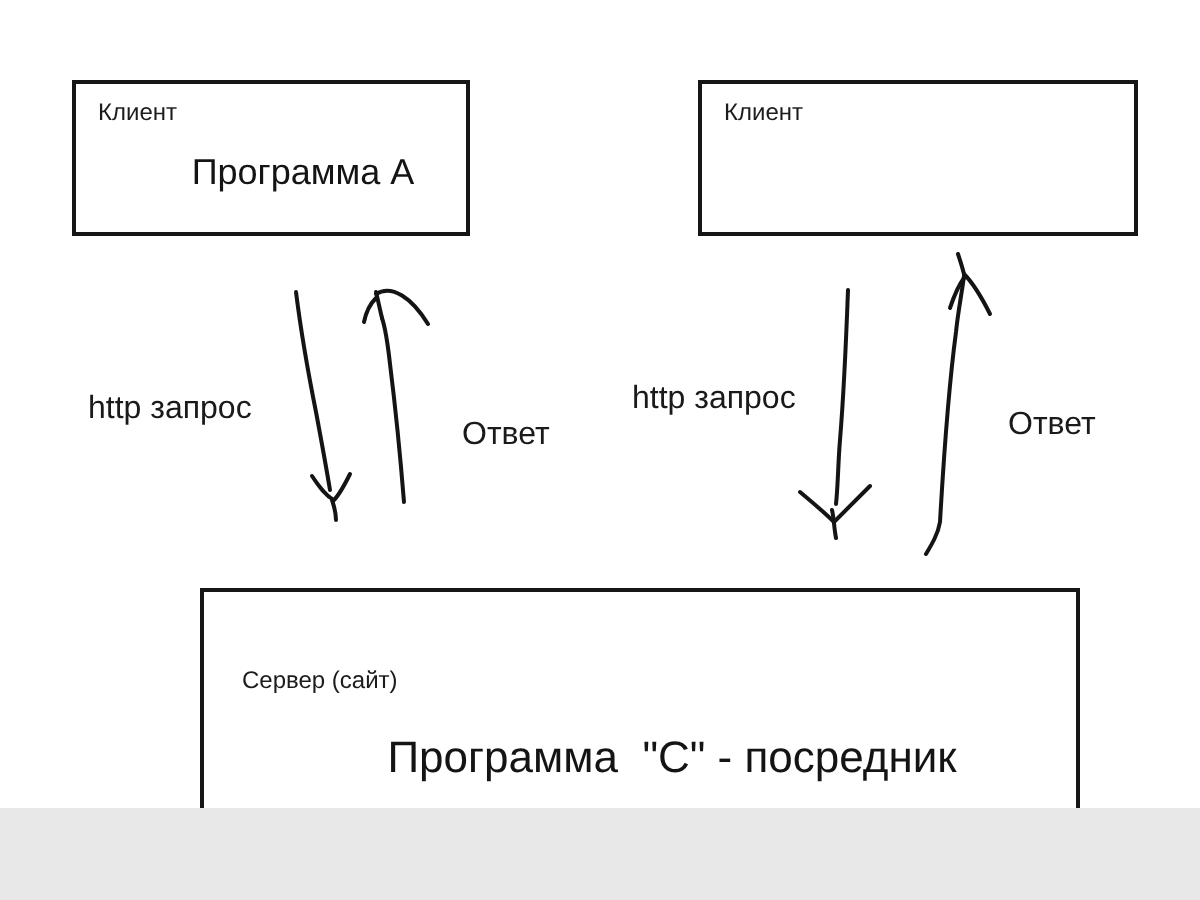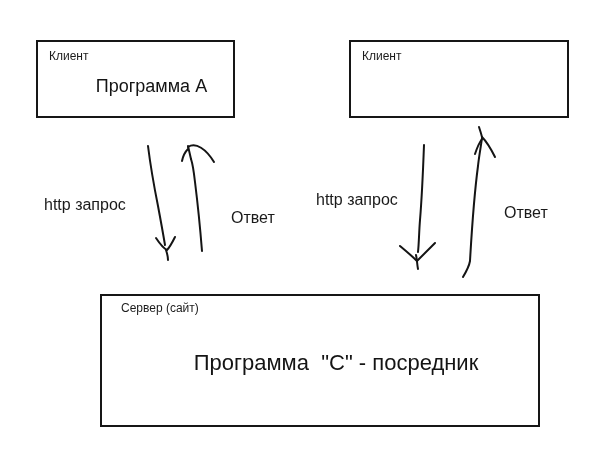--- a/index.html
+++ b/index.html
@@ -1,18 +1,18 @@
 <!DOCTYPE html>
 <html><head>
 <meta charset="utf-8">
 <style>
   html, body { margin: 0; padding: 0; background: #e8e8e8; }
   .canvas {
     position: relative;
-    width: 600px; height: 450px;
+    width: 600px; height: 404px;
     background: #ffffff;
     font-family: "Liberation Sans", sans-serif;
     color: #161616;
     overflow: hidden;
   }
   .box {
     position: absolute;
     border: 2px solid #161616;
     background: #ffffff;
     box-sizing: border-box;
@@ -21,21 +21,21 @@
   }
   .box-client-a { left: 36px;  top: 40px;  width: 199px; height: 78px; }
   .box-client-b { left: 349px; top: 40px;  width: 220px; height: 78px; }
   .box-server   { left: 100px; top: 294px; width: 440px; height: 133px; }
   .role-label {
     font-size: 12px;
     line-height: 14px;
     padding: 7px 0 0 11px;
     color: #1c1c1c;
   }
-  .box-server .role-label { padding: 5px 0 0 19px; }
+  .box-server .role-label { padding: 21px 0 0 19px; margin-top: 16px; }
   .program-wrap {
     flex: 1;
     display: flex;
     align-items: center;
     justify-content: center;
     padding-left: 32px;
   }
   .program-label {
     font-size: 18px;
     white-space: pre;

